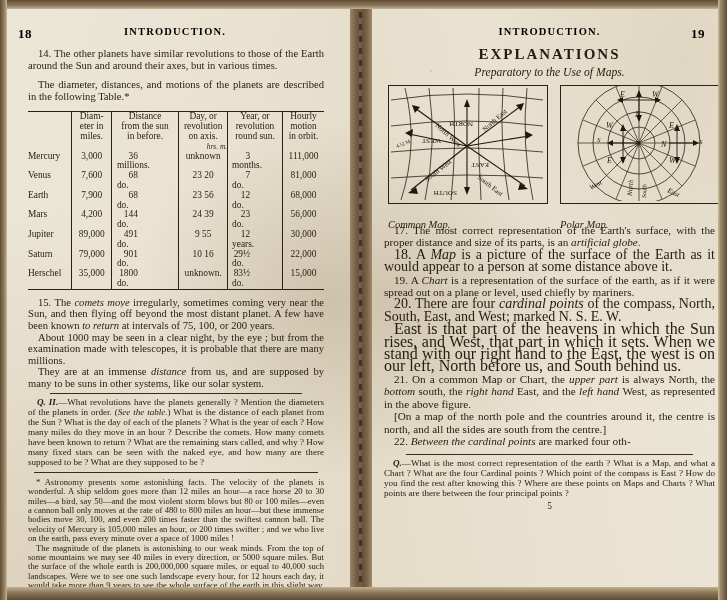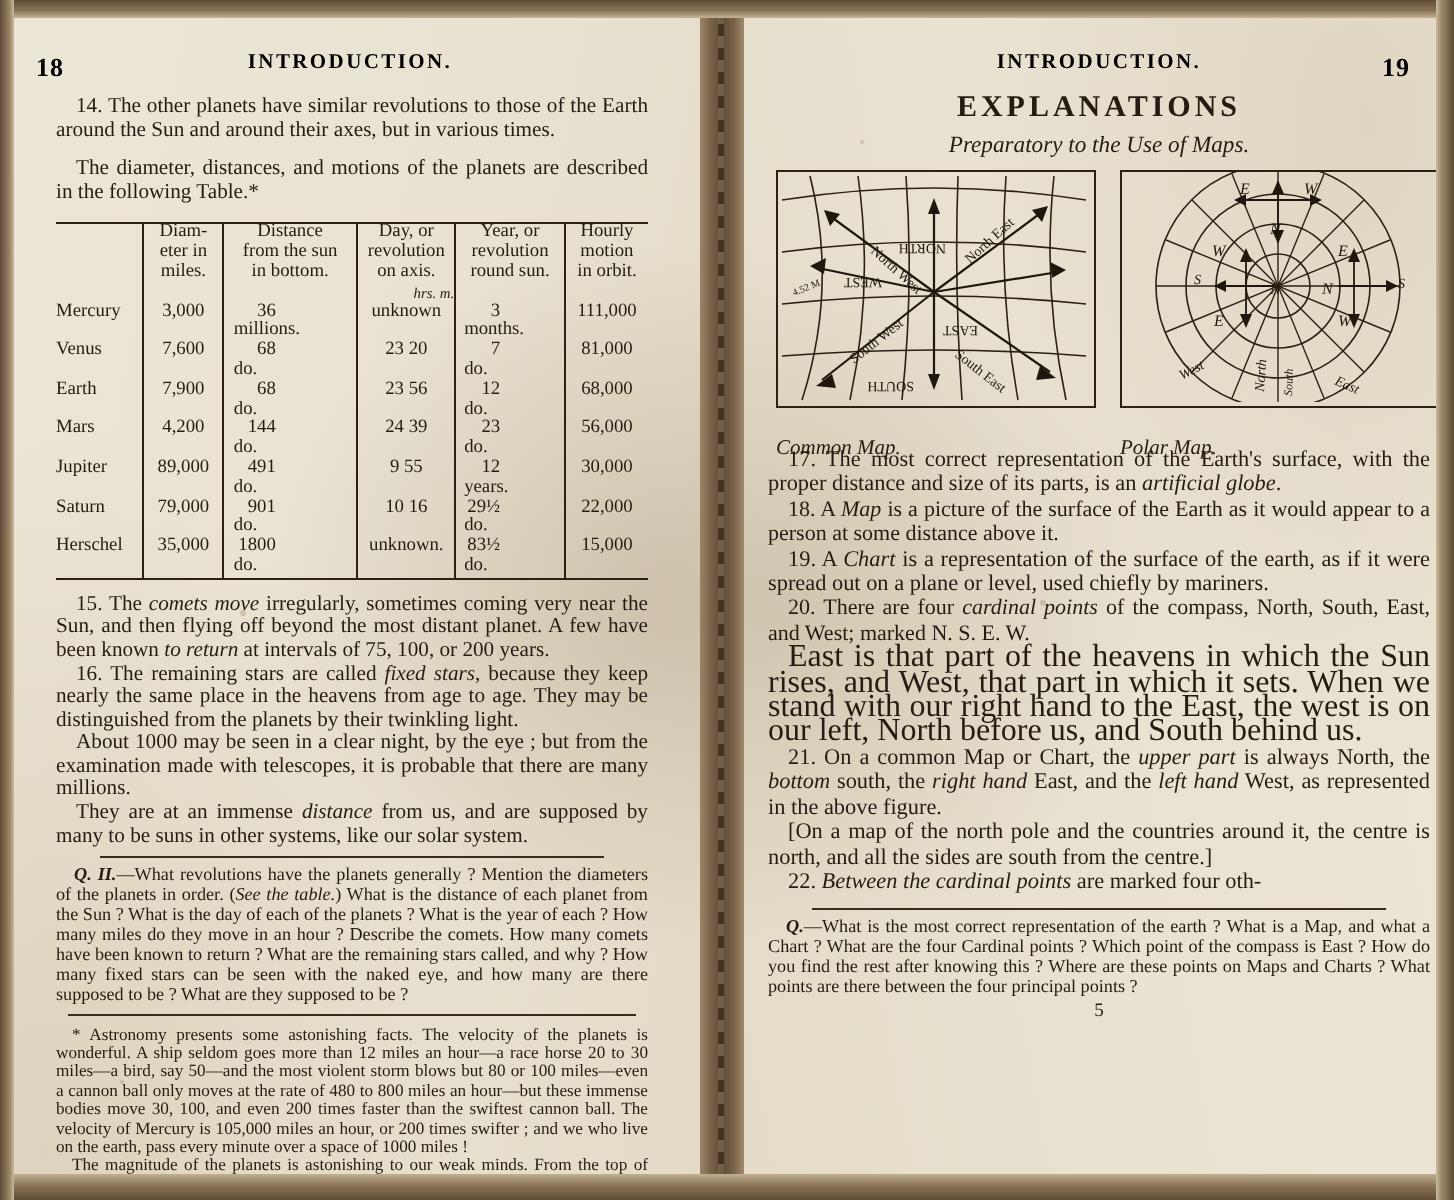--- a/index.html
+++ b/index.html
@@ -114,21 +114,21 @@
             <tr class="rulet">
               <th class="hcell" style="width:48px;"></th>
               <th class="hcell vbar" style="width:44px;">
                 <span>Diam-</span><br>
                 <span>eter in</span><br>
                 <span>miles.</span>
               </th>
               <th class="hcell vbar" style="width:74px;">
                 <span>Distance</span><br>
                 <span>from the sun</span><br>
-                <span>in bottom.</span>
+                <span>in before.</span>
               </th>
               <th class="hcell vbar" style="width:52px;">
                 <span>Day, or</span><br>
                 <span>revolution</span><br>
                 <span>on axis.</span>
               </th>
               <th class="hcell vbar" style="width:60px;">
                 <span>Year, or</span><br>
                 <span>revolution</span><br>
                 <span>round sun.</span>
@@ -205,21 +205,20 @@
                   <td class="vbar"><span class="yr-n">83½</span><span class="yr-u">do.</span></td>
                   <td class="vbar num">15,000</td>
                 </tr>
               </tbody>
         </table>
         <div style="border-top:1px solid #2b2014;"></div>
         </div>
 
         <p class="body" style="margin-top:7px;"><span>15. The </span><i>comets move</i><span> irregularly, sometimes coming very near the Sun, and then flying off beyond the most distant planet. A few have been known </span><i>to return</i><span> at intervals of 75, 100, or 200 years.</span></p>
 
-        <p class="body"><span>16. The remaining stars are called </span><i>fixed stars</i><span>, because they keep nearly the same place in the heavens from age to age. They may be distinguished from the planets by their twinkling light.</span></p>
 
         <p class="body">About 1000 may be seen in a clear night, by the eye ; but from the examination made with telescopes, it is probable that there are many millions.</p>
 
         <p class="body"><span>They are at an immense </span><i>distance</i><span> from us, and are supposed by many to be suns in other systems, like our solar system.</span></p>
 
         <hr class="qrule">
 
         <p class="quiz"><i style="font-weight:bold;">Q. II.</i><span>—What revolutions have the planets generally ? Mention the diameters of the planets in order. (</span><i>See the table.</i><span>) What is the distance of each planet from the Sun ? What is the day of each of the planets ? What is the year of each ? How many miles do they move in an hour ? Describe the comets. How many comets have been known to return ? What are the remaining stars called, and why ? How many fixed stars can be seen with the naked eye, and how many are there supposed to be ? What are they supposed to be ?</span></p>
 
         <hr class="fnrule">
@@ -360,25 +359,25 @@
         </div>
 
         <div class="caps">
           <div class="cap c1">Common Map.</div>
           <div class="cap c2">Polar Map.</div>
         </div>
 
         <div style="margin-top:2px;">
           <p class="body" style="font-size:11.2px;line-height:12.4px;"><span>17. The most correct representation of the Earth's surface, with the proper distance and size of its parts, is an </span><i>artificial globe</i><span>.</span></p>
 
-          <p class="body" style="font-size:11px;line-height:12.4px;"><span>18. A </span><i>Map</i><span> is a picture of the surface of the Earth as it would appear to a person at some distance above it.</span></p>
+          <p class="body" style="font-size:14px;line-height:12.4px;"><span>18. A </span><i>Map</i><span> is a picture of the surface of the Earth as it would appear to a person at some distance above it.</span></p>
 
           <p class="body" style="font-size:11.2px;line-height:12.4px;"><span>19. A </span><i>Chart</i><span> is a representation of the surface of the earth, as if it were spread out on a plane or level, used chiefly by mariners.</span></p>
 
-          <p class="body" style="font-size:11px;line-height:12.4px;"><span>20. There are four </span><i>cardinal points</i><span> of the compass, North, South, East, and West; marked N. S. E. W.</span></p>
+          <p class="body" style="font-size:14px;line-height:12.4px;"><span>20. There are four </span><i>cardinal points</i><span> of the compass, North, South, East, and West; marked N. S. E. W.</span></p>
 
           <p class="body" style="font-size:16px;line-height:12.4px;">East is that part of the heavens in which the Sun rises, and West, that part in which it sets. When we stand with our right hand to the East, the west is on our left, North before us, and South behind us.</p>
 
           <p class="body" style="font-size:11.2px;line-height:12.4px;"><span>21. On a common Map or Chart, the </span><i>upper part</i><span> is always North, the </span><i>bottom</i><span> south, the </span><i>right hand</i><span> East, and the </span><i>left hand</i><span> West, as represented in the above figure.</span></p>
 
           <p class="body" style="font-size:11.2px;line-height:12.4px;">[On a map of the north pole and the countries around it, the centre is north, and all the sides are south from the centre.]</p>
 
           <p class="body" style="font-size:11.2px;line-height:12.4px;"><span>22. </span><i>Between the cardinal points</i><span> are marked four oth-</span></p>
         </div>
 

